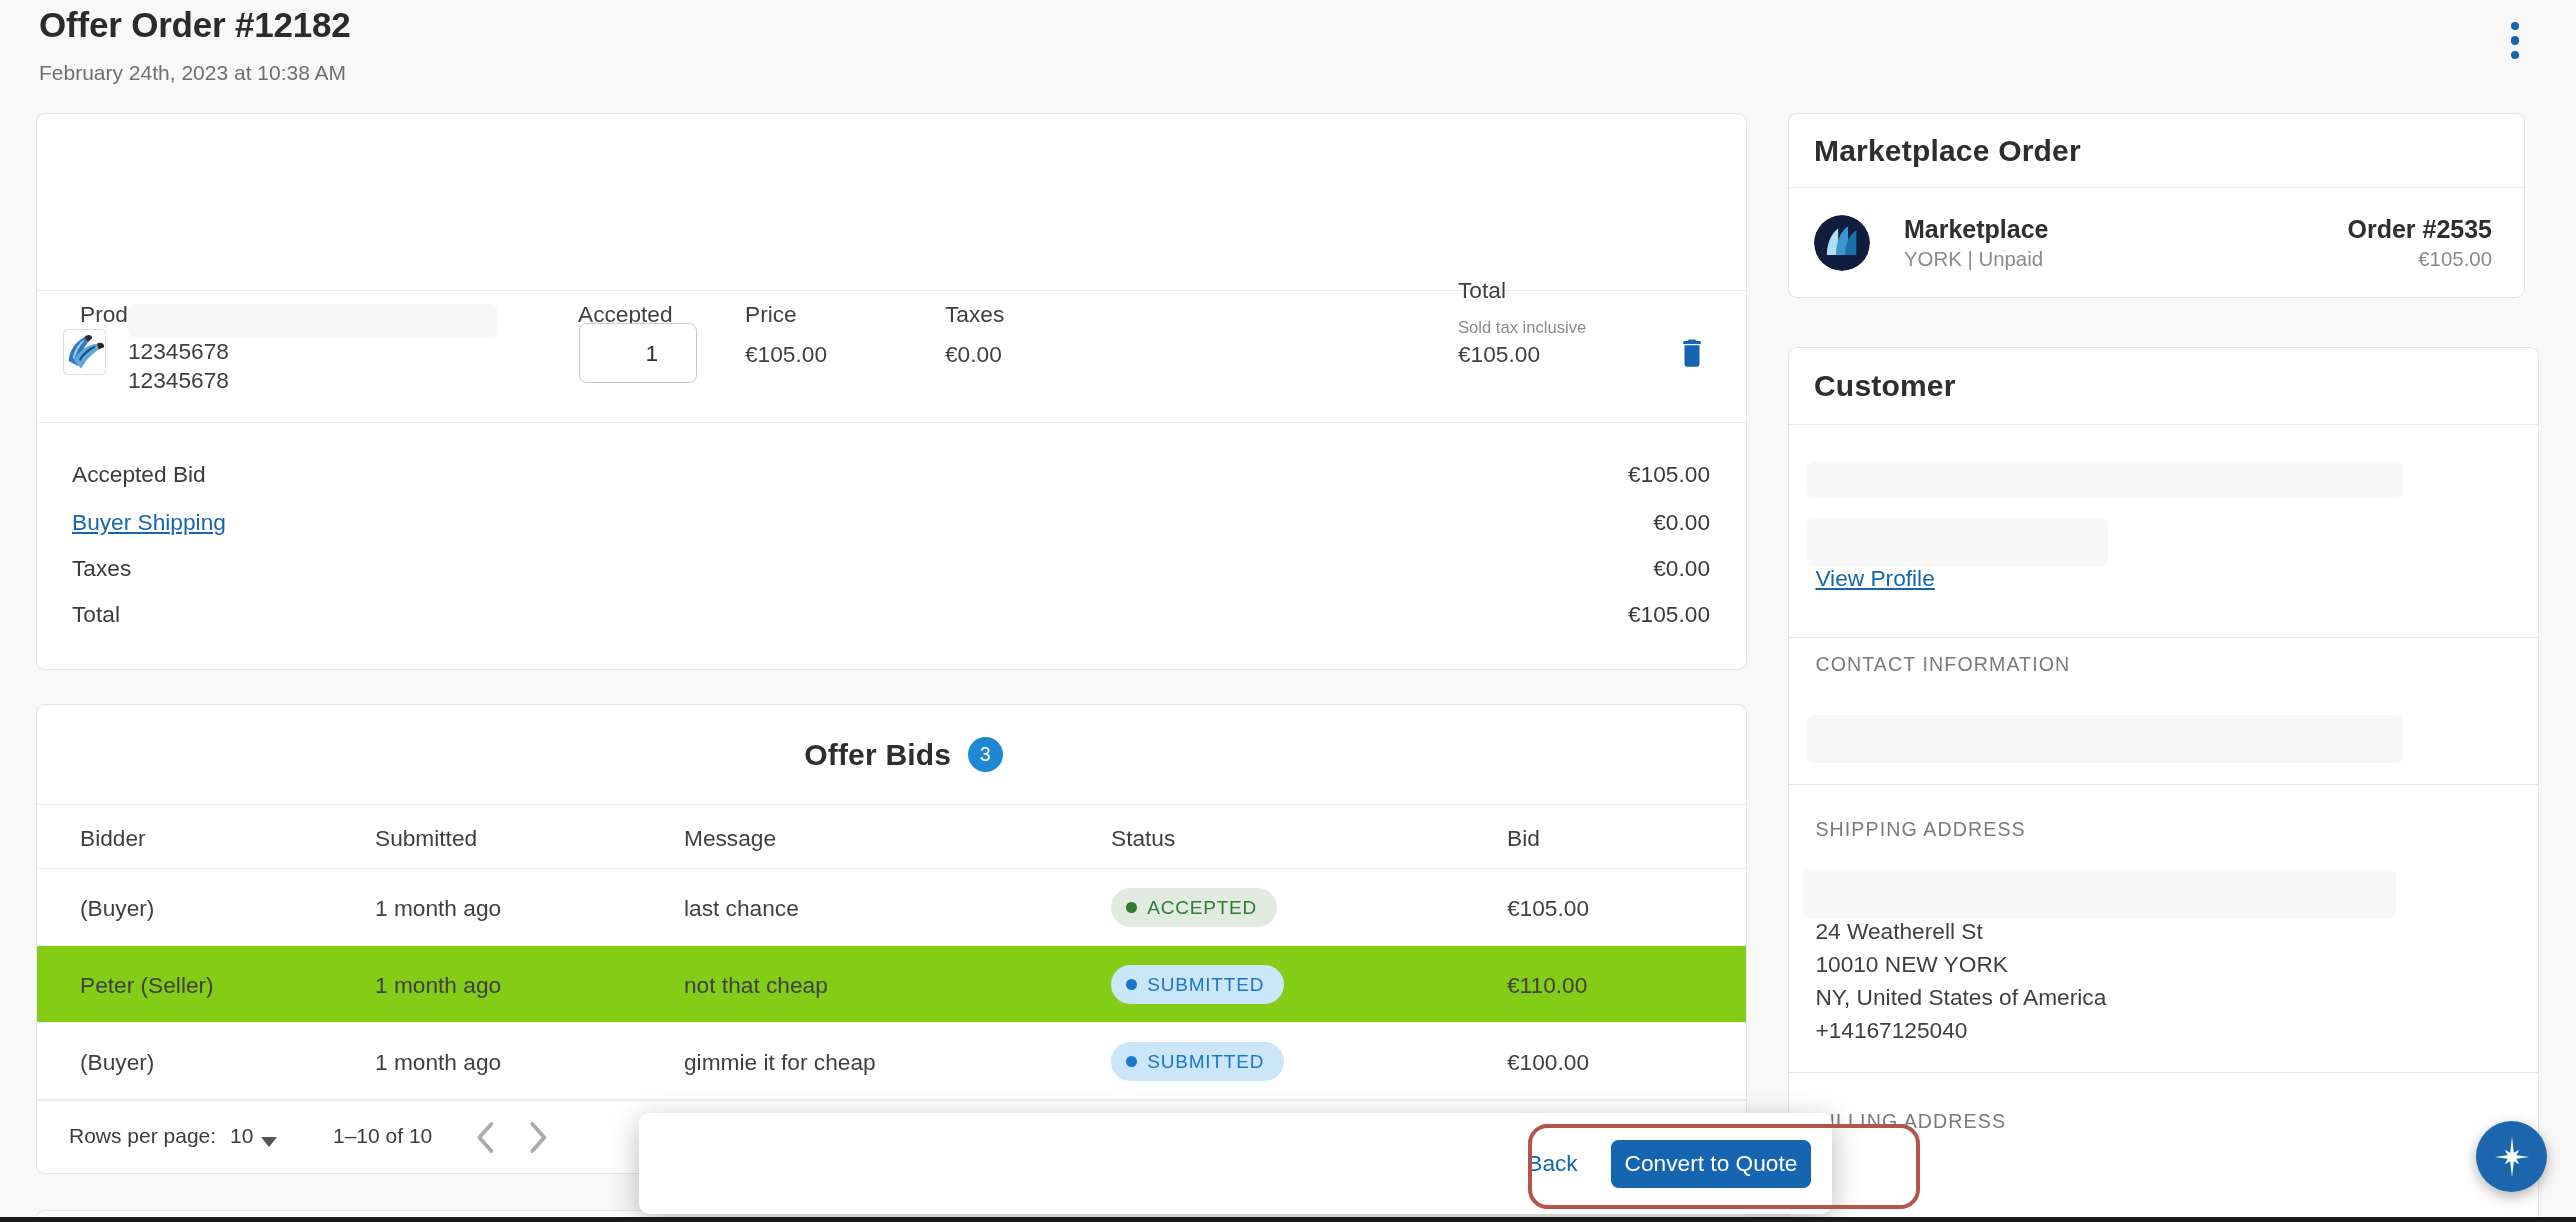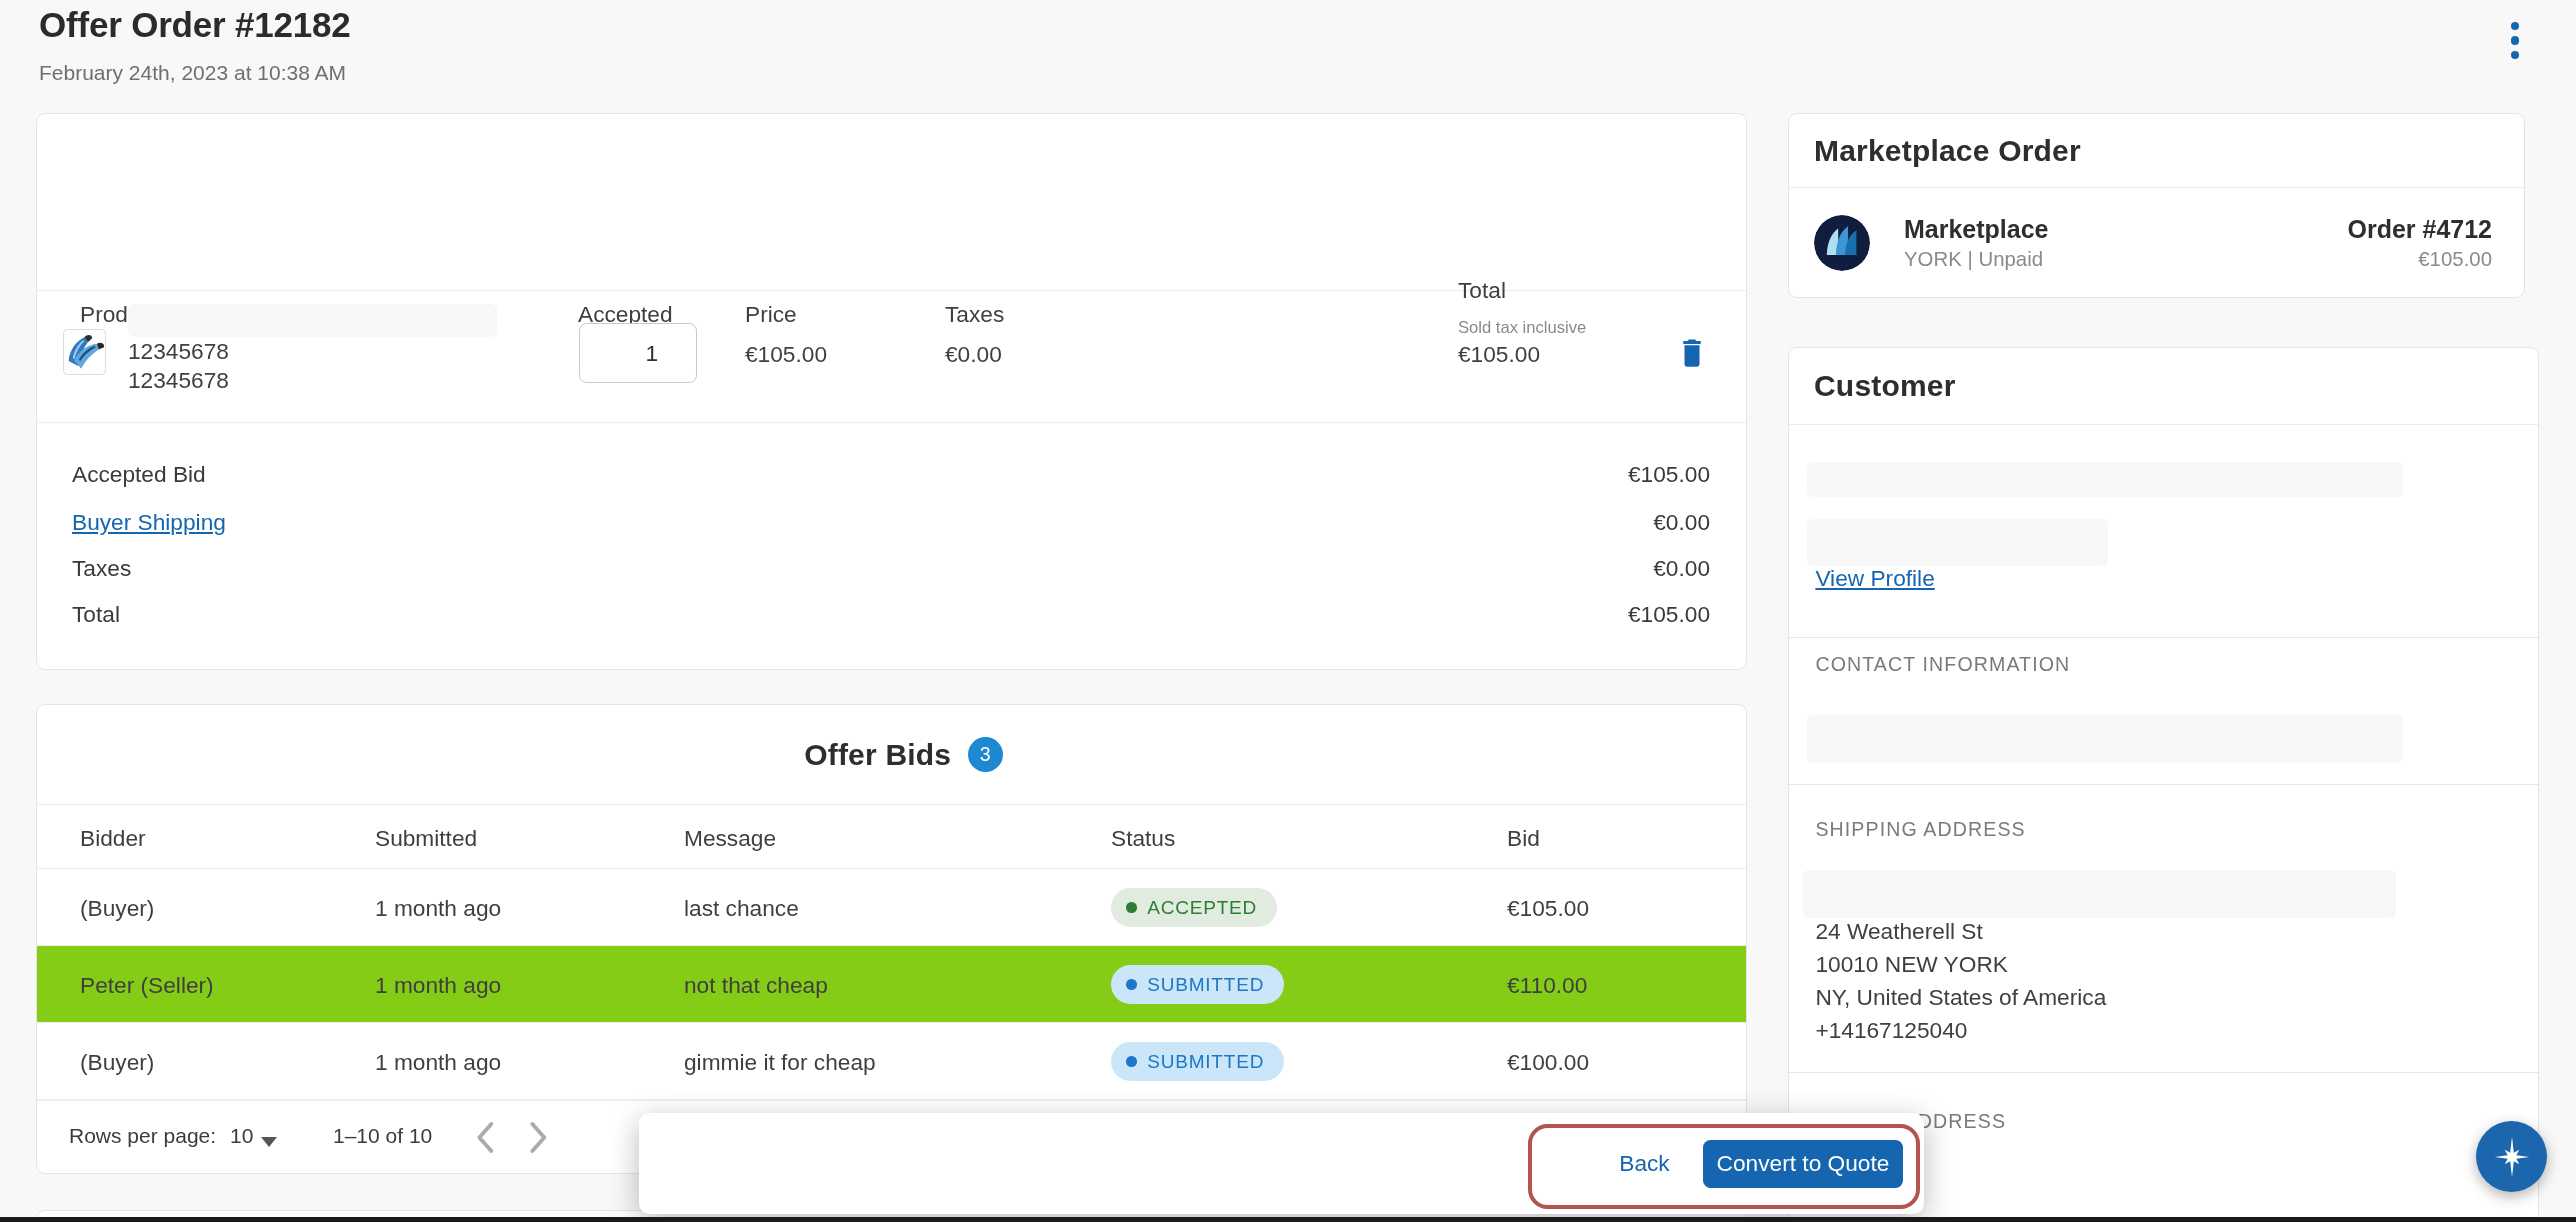--- a/index.html
+++ b/index.html
@@ -94,21 +94,21 @@
   .mk-amount { font-size:20.4px; color:#8a8a8a; margin-top:4.5px; }
 
   
   #custCard { left:1788px; top:347px; width:751px; height:876px; border-radius:9px 9px 0 0; border-bottom:none; }
   #custCard .card-title-row { height:77px; padding-left:25px; }
   .sec-border { position:absolute; left:0; right:0; height:0; border-bottom:1.5px solid #e6e6e6; }
   .sec-label { position:absolute; left:26.4px; font-size:19.6px; color:#7a7a7a; letter-spacing:1.1px; font-weight:400; }
   .addr { position:absolute; left:26.4px; font-size:22.7px; color:#3f3f3f; line-height:33px; }
 
   
-  .action-bar { position:absolute; left:639px; top:1113px; width:1285px; height:101px;
+  .action-bar { position:absolute; left:639px; top:1113px; width:1193px; height:101px;
                 background:#fff; border-radius:10.6px; box-shadow:0 7.6px 30px rgba(0,0,0,.28);
                 display:flex; align-items:center; justify-content:flex-end; padding-right:21px; z-index:40; }
   .btn-text { background:none; border:none; color:#1565b0; font-size:22.7px; font-weight:500;
               font-family:"Liberation Sans", sans-serif; padding:10.6px 22.7px; margin-right:10.6px;
               cursor:pointer; border-radius:6px; }
   .btn-contained { background:#1565b0; border:none; color:#fff; font-size:22.7px; font-weight:500;
                    font-family:"Liberation Sans", sans-serif; width:200px; height:48px;
                    border-radius:7.6px; cursor:pointer; }
   .annotation { position:absolute; left:1528px; top:1124px; width:392px; height:85px;
                 border:4.5px solid #b3544e; border-radius:19.6px; z-index:45; pointer-events:none; }
@@ -265,21 +265,21 @@
       <circle cx="37" cy="37" r="37" fill="#101d3f"></circle>
       <path d="M17 53 C17 36 24 23 32 18 L32 53 Z" fill="#aee0f5"></path>
       <path d="M29 53 C29 33 37 20 45 15 L45 53 Z" fill="#3c96d2"></path>
       <path d="M41 53 C41 36 48 25 56 20 L56 53 Z" fill="#1a6fae"></path>
     </svg>
     <div class="mk-names">
       <div class="mk-name">Marketplace</div>
       <div class="mk-sub">YORK | Unpaid</div>
     </div>
     <div class="mk-right">
-      <div class="mk-order-no">Order #4712</div>
+      <div class="mk-order-no">Order #2535</div>
       <div class="mk-amount">€105.00</div>
     </div>
   </div>
 </div>
 
 <div class="card" id="custCard">
   <div class="card-title-row">
     <div class="card-title">Customer</div>
   </div>
 

